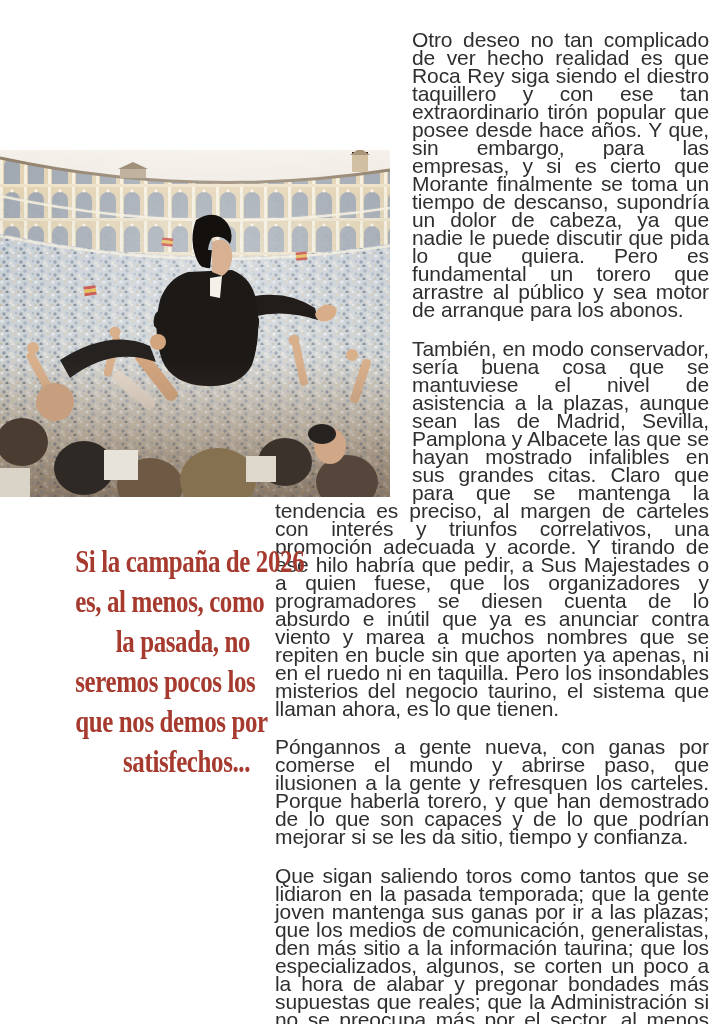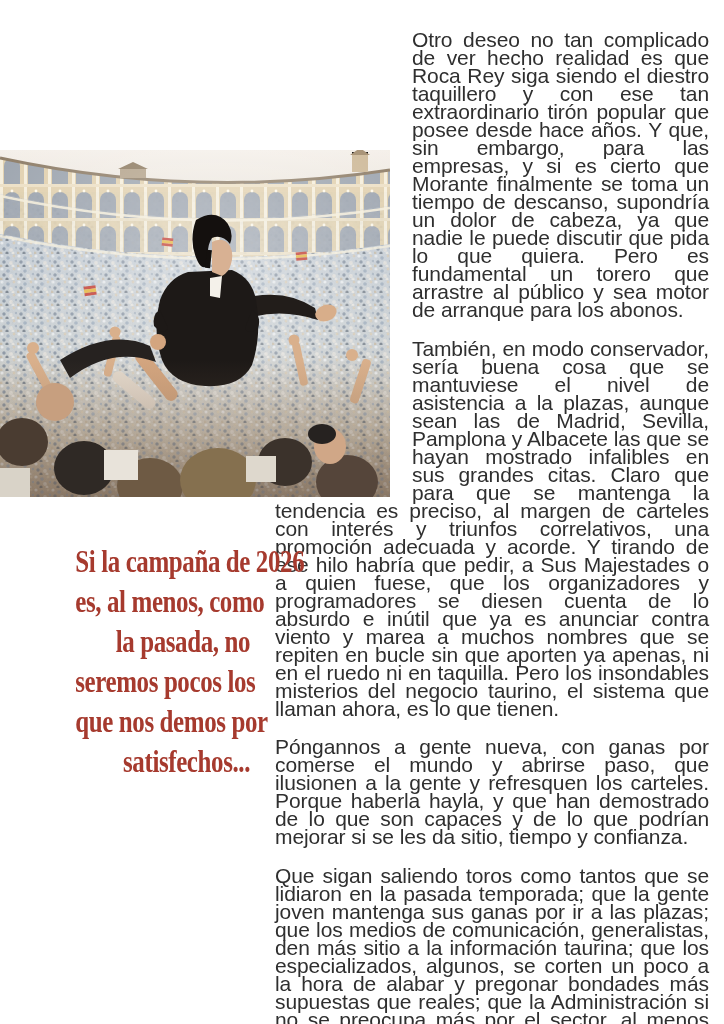--- a/index.html
+++ b/index.html
@@ -202,21 +202,21 @@
         <rect x="246" y="306" width="30" height="26" fill="#ded8cd"></rect>
         <rect x="0" y="318" width="30" height="29" fill="#d9d3c8"></rect>
       </g>
     </svg>
   </div>
 
   <div class="article-col">
     <div class="photo-spacer"></div>
     <p>Otro deseo no tan complicado de ver hecho realidad es que Roca Rey siga siendo el diestro taquillero y con ese tan extraordinario tirón popular que posee desde hace años. Y que, sin embargo, para las empresas, y si es cierto que Morante finalmente se toma un tiempo de descanso, supondría un dolor de cabeza, ya que nadie le puede discutir que pida lo que quiera. Pero es fundamental un torero que arrastre al público y sea motor de arranque para los abonos.</p>
     <p>También, en modo conservador, sería buena cosa que se mantuviese el nivel de asistencia a la plazas, aunque sean las de Madrid, Sevilla, Pamplona y Albacete las que se hayan mostrado infalibles en sus grandes citas. Claro que para que se mantenga la tendencia es preciso, al margen de carteles con interés y triunfos correlativos, una promoción adecuada y acorde. Y tirando de ese hilo habría que pedir, a Sus Majestades o a quien fuese, que los organizadores y programadores se diesen cuenta de lo absurdo e inútil que ya es anunciar contra viento y marea a muchos nombres que se repiten en bucle sin que aporten ya apenas, ni en el ruedo ni en taquilla. Pero los insondables misterios del negocio taurino, el sistema que llaman ahora, es lo que tienen.</p>
-    <p>Póngannos a gente nueva, con ganas por comerse el mundo y abrirse paso, que ilusionen a la gente y refresquen los carteles. Porque haberla hayla, y que han demostrado de lo que son capaces y de lo que podrían mejorar si se les da sitio, tiempo y confianza.</p>
+    <p>Póngannos a gente nueva, con ganas por comerse el mundo y abrirse paso, que ilusionen a la gente y refresquen los carteles. Porque haberla torero, y que han demostrado de lo que son capaces y de lo que podrían mejorar si se les da sitio, tiempo y confianza.</p>
     <p>Que sigan saliendo toros como tantos que se lidiaron en la pasada temporada; que la gente joven mantenga sus ganas por ir a las plazas; que los medios de comunicación, generalistas, den más sitio a la información taurina; que los especializados, algunos, se corten un poco a la hora de alabar y pregonar bondades más supuestas que reales; que la Administración si no se preocupa más por el sector, al menos que no le fastidie; que nuestra afición no mengüe... en fin, no creo que sea mucho lo que se desea, pero si nuestros méritos son insuficientes para conseguir todo, en cualquier caso que algo caiga.</p>
 
   </div>
 
   <div class="pull-quote">
     <div class="q-line">Si la campaña de 2026</div>
     <div class="q-line">es, al menos, como</div>
     <div class="q-line">la pasada, no</div>
     <div class="q-line">seremos pocos los</div>
     <div class="q-line">que nos demos por</div>

